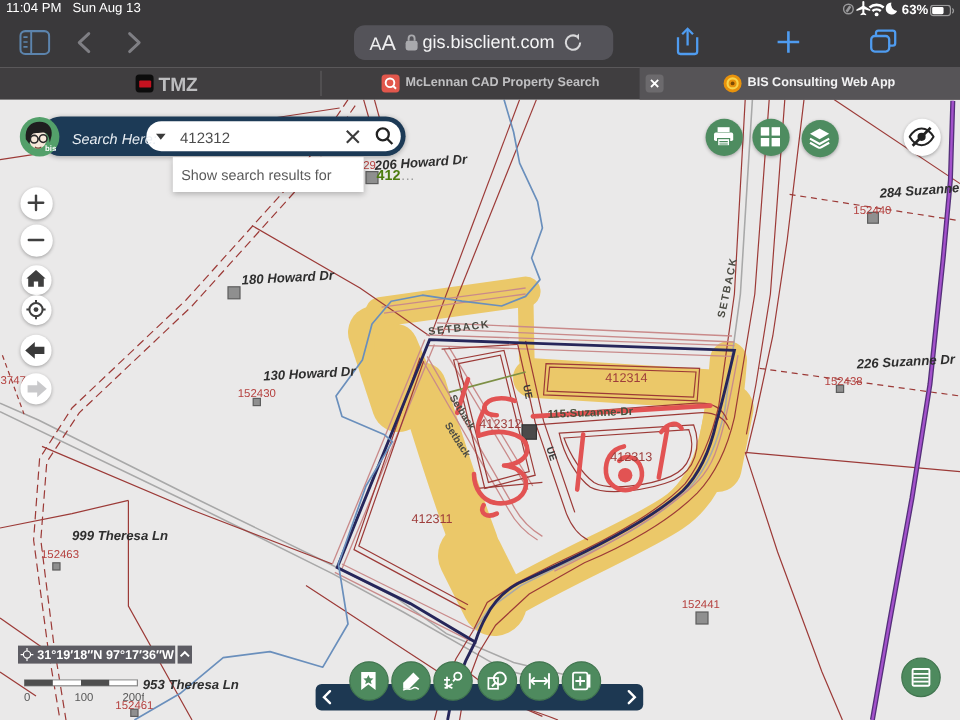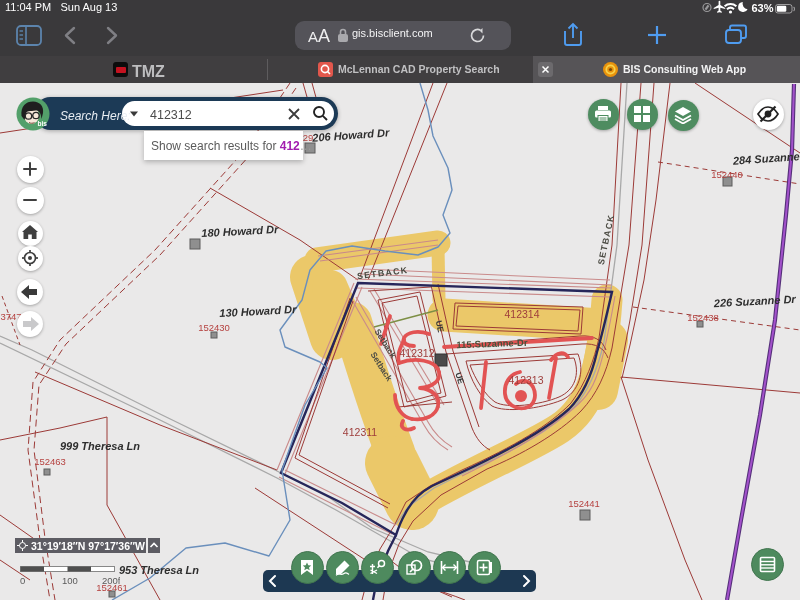--- a/index.html
+++ b/index.html
@@ -175,21 +175,21 @@
 <svg style="position:absolute;left:60px;top:26px;" width="62" height="19" viewBox="0 0 62 19">
 <path d="M14 2 L6 9.5 L14 17" stroke="#7f7f84" stroke-width="2.4" fill="none" stroke-linecap="round" stroke-linejoin="round"></path>
 <path d="M48 2 L56 9.5 L48 17" stroke="#7f7f84" stroke-width="2.4" fill="none" stroke-linecap="round" stroke-linejoin="round"></path>
 </svg>
 <div style="position:absolute;left:295px;top:21px;width:216px;height:29px;background:#545359;border-radius:9px;"></div>
 <div style="position:absolute;left:308px;top:26px;font-size:15px;color:#ededee;">A<span style="font-size:18px;">A</span></div>
 <svg style="position:absolute;left:337px;top:28px;" width="12" height="15" viewBox="0 0 12 15">
 <rect x="1" y="6" width="10" height="8" rx="2" fill="#a9a9ad"></rect>
 <path d="M3.5 6 L3.5 4 A2.5 2.5 0 0 1 8.5 4 L8.5 6" stroke="#a9a9ad" stroke-width="1.6" fill="none"></path>
 </svg>
-<div style="position:absolute;left:352px;top:27px;font-size:11px;color:#f4f4f5;">gis.bisclient.com</div>
+<div style="position:absolute;left:352px;top:27px;font-size:15px;color:#f4f4f5;">gis.bisclient.com</div>
 <svg style="position:absolute;left:468px;top:26px;" width="19" height="19" viewBox="0 0 19 19">
 <path d="M15.5 9.5 A6 6 0 1 1 12.5 4.3" stroke="#d9d9db" stroke-width="1.7" fill="none"></path>
 <path d="M12.5 1.2 L12.5 5 L16.3 5" stroke="none" fill="#d9d9db" transform="rotate(45 12.5 4)"></path>
 </svg>
 <svg style="position:absolute;left:560px;top:22px;" width="200" height="28" viewBox="0 0 200 28">
 <g stroke="#4f9cf0" stroke-width="1.9" fill="none">
 <path d="M5 11 L5 23 A2 2 0 0 0 7 25 L19 25 A2 2 0 0 0 21 23 L21 11" transform="translate(0,-2)"></path>
 <line x1="13" y1="16" x2="13" y2="2.5"></line>
 <path d="M8.5 6.5 L13 2 L17.5 6.5"></path>
 <line x1="88" y1="13" x2="106" y2="13" stroke-width="2.2"></line>
@@ -238,21 +238,21 @@
 <circle cx="17" cy="17" r="16.5" fill="#53a06a"></circle>
 <ellipse cx="15.5" cy="18.5" rx="7.5" ry="8.5" fill="#f6e8da"></ellipse>
 <path d="M5.5 19 C4.5 9 10 4.5 17 4.5 C24 4.5 28 9.5 27 16 L25.5 22 C25 15 22 13 19.5 13.5 C14 14.5 10.5 13 10 17 L8.5 23 Z" fill="#1f1f1f"></path>
 <circle cx="12.5" cy="19" r="3.2" fill="none" stroke="#2a2a2a" stroke-width="1.3"></circle>
 <circle cx="20" cy="18.5" r="3.2" fill="none" stroke="#2a2a2a" stroke-width="1.3"></circle>
 <line x1="15.7" y1="18.8" x2="16.8" y2="18.7" stroke="#2a2a2a" stroke-width="1.3"></line>
 <path d="M13 25.5 C14.5 26.5 17 26.5 18.5 25.5" stroke="#7a4a3a" stroke-width="1" fill="none"></path>
 <text x="21.5" y="29" font-size="6.5" font-weight="bold" fill="#fff">bis</text>
 </svg>
 <div style="position:absolute;left:144px;top:131px;width:159px;height:29px;background:#fff;box-shadow:0 2px 5px rgba(0,0,0,0.25);"></div>
-<div style="position:absolute;left:151px;top:139px;font-size:12px;color:#5a5a5a;">Show search results for <b style="color:#a21caf;">412</b><span style="color:#999;">…</span></div>
+<div style="position:absolute;left:151px;top:139px;font-size:12px;color:#5a5a5a;">Show search results for <b style="color:#4d7c0f;margin-left:34px;">412</b><span style="color:#999;">…</span></div>
 <div style="position:absolute;left:16.5px;top:155.5px;width:27.0px;height:27.0px;border-radius:50%;background:#fff;box-shadow:0 1px 3px rgba(0,0,0,0.3);"></div>
 <div style="position:absolute;left:16.5px;top:186.5px;width:27.0px;height:27.0px;border-radius:50%;background:#fff;box-shadow:0 1px 3px rgba(0,0,0,0.3);"></div>
 <div style="position:absolute;left:17.5px;top:220.5px;width:25.0px;height:25.0px;border-radius:50%;background:#fff;box-shadow:0 1px 3px rgba(0,0,0,0.3);"></div>
 <div style="position:absolute;left:17.5px;top:245.5px;width:25.0px;height:25.0px;border-radius:50%;background:#fff;box-shadow:0 1px 3px rgba(0,0,0,0.3);"></div>
 <div style="position:absolute;left:17px;top:279px;width:26px;height:26px;border-radius:50%;background:#fff;box-shadow:0 1px 3px rgba(0,0,0,0.3);"></div>
 <div style="position:absolute;left:17px;top:311px;width:26px;height:26px;border-radius:50%;background:#fff;box-shadow:0 1px 3px rgba(0,0,0,0.3);"></div>
 <svg style="position:absolute;left:16px;top:155px;" width="28" height="183" viewBox="0 0 28 183">
 <g stroke="#3f3f3f" stroke-width="2" fill="none" stroke-linecap="round">
 <line x1="8" y1="14" x2="20" y2="14"></line>
       <line x1="14" y1="8" x2="14" y2="20"></line>

